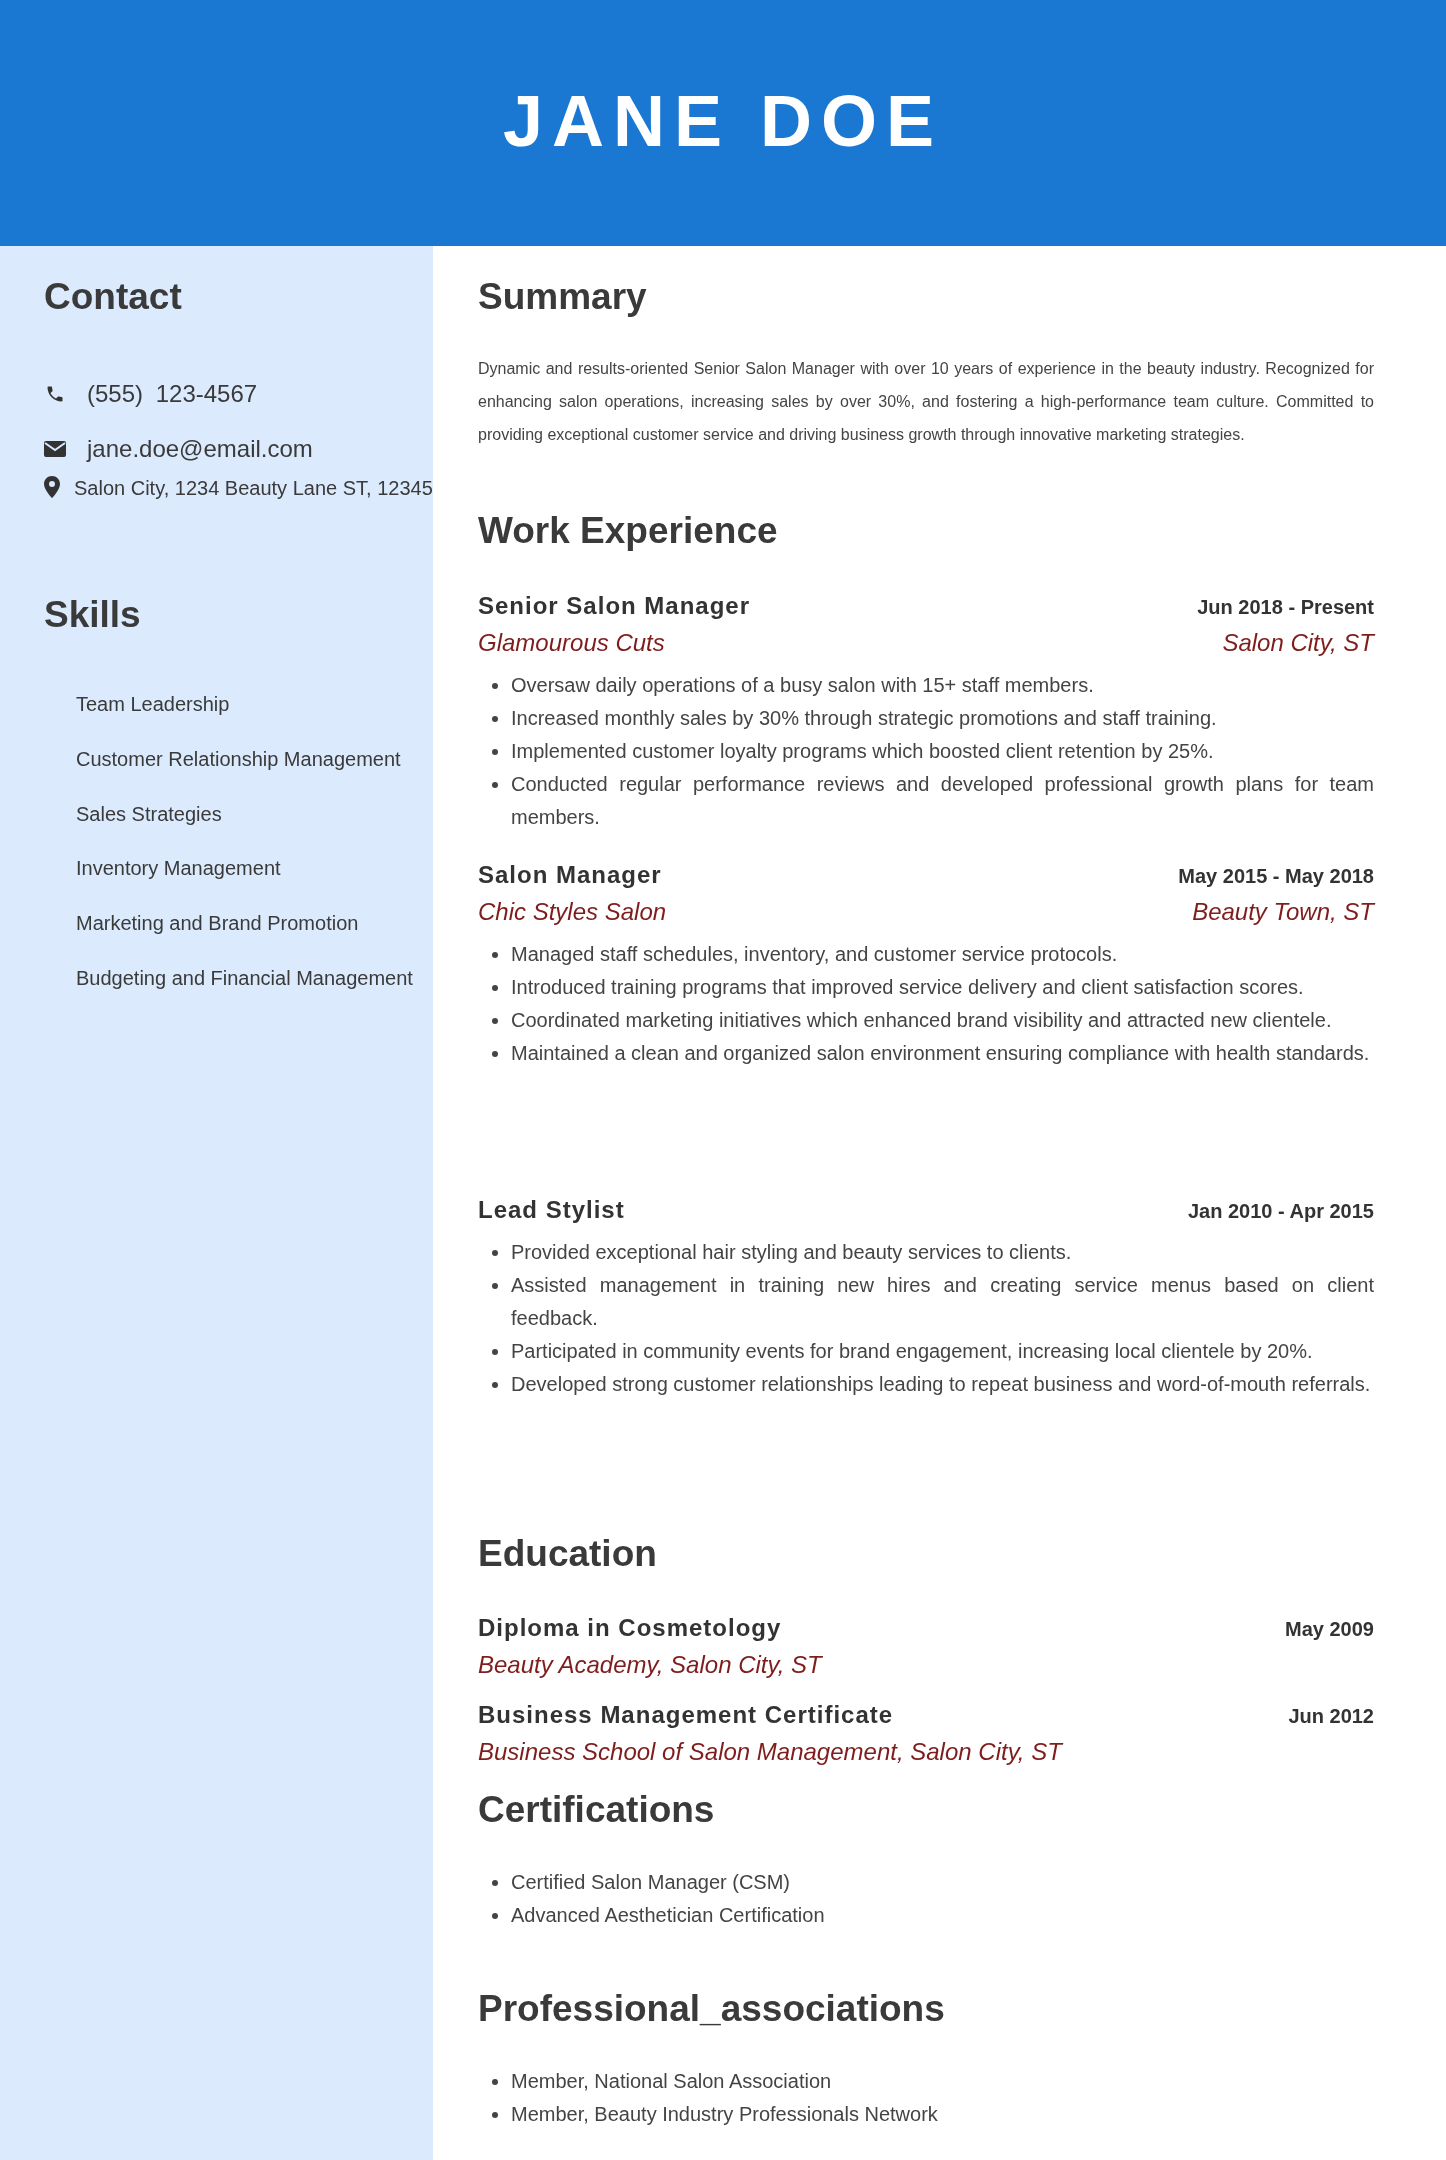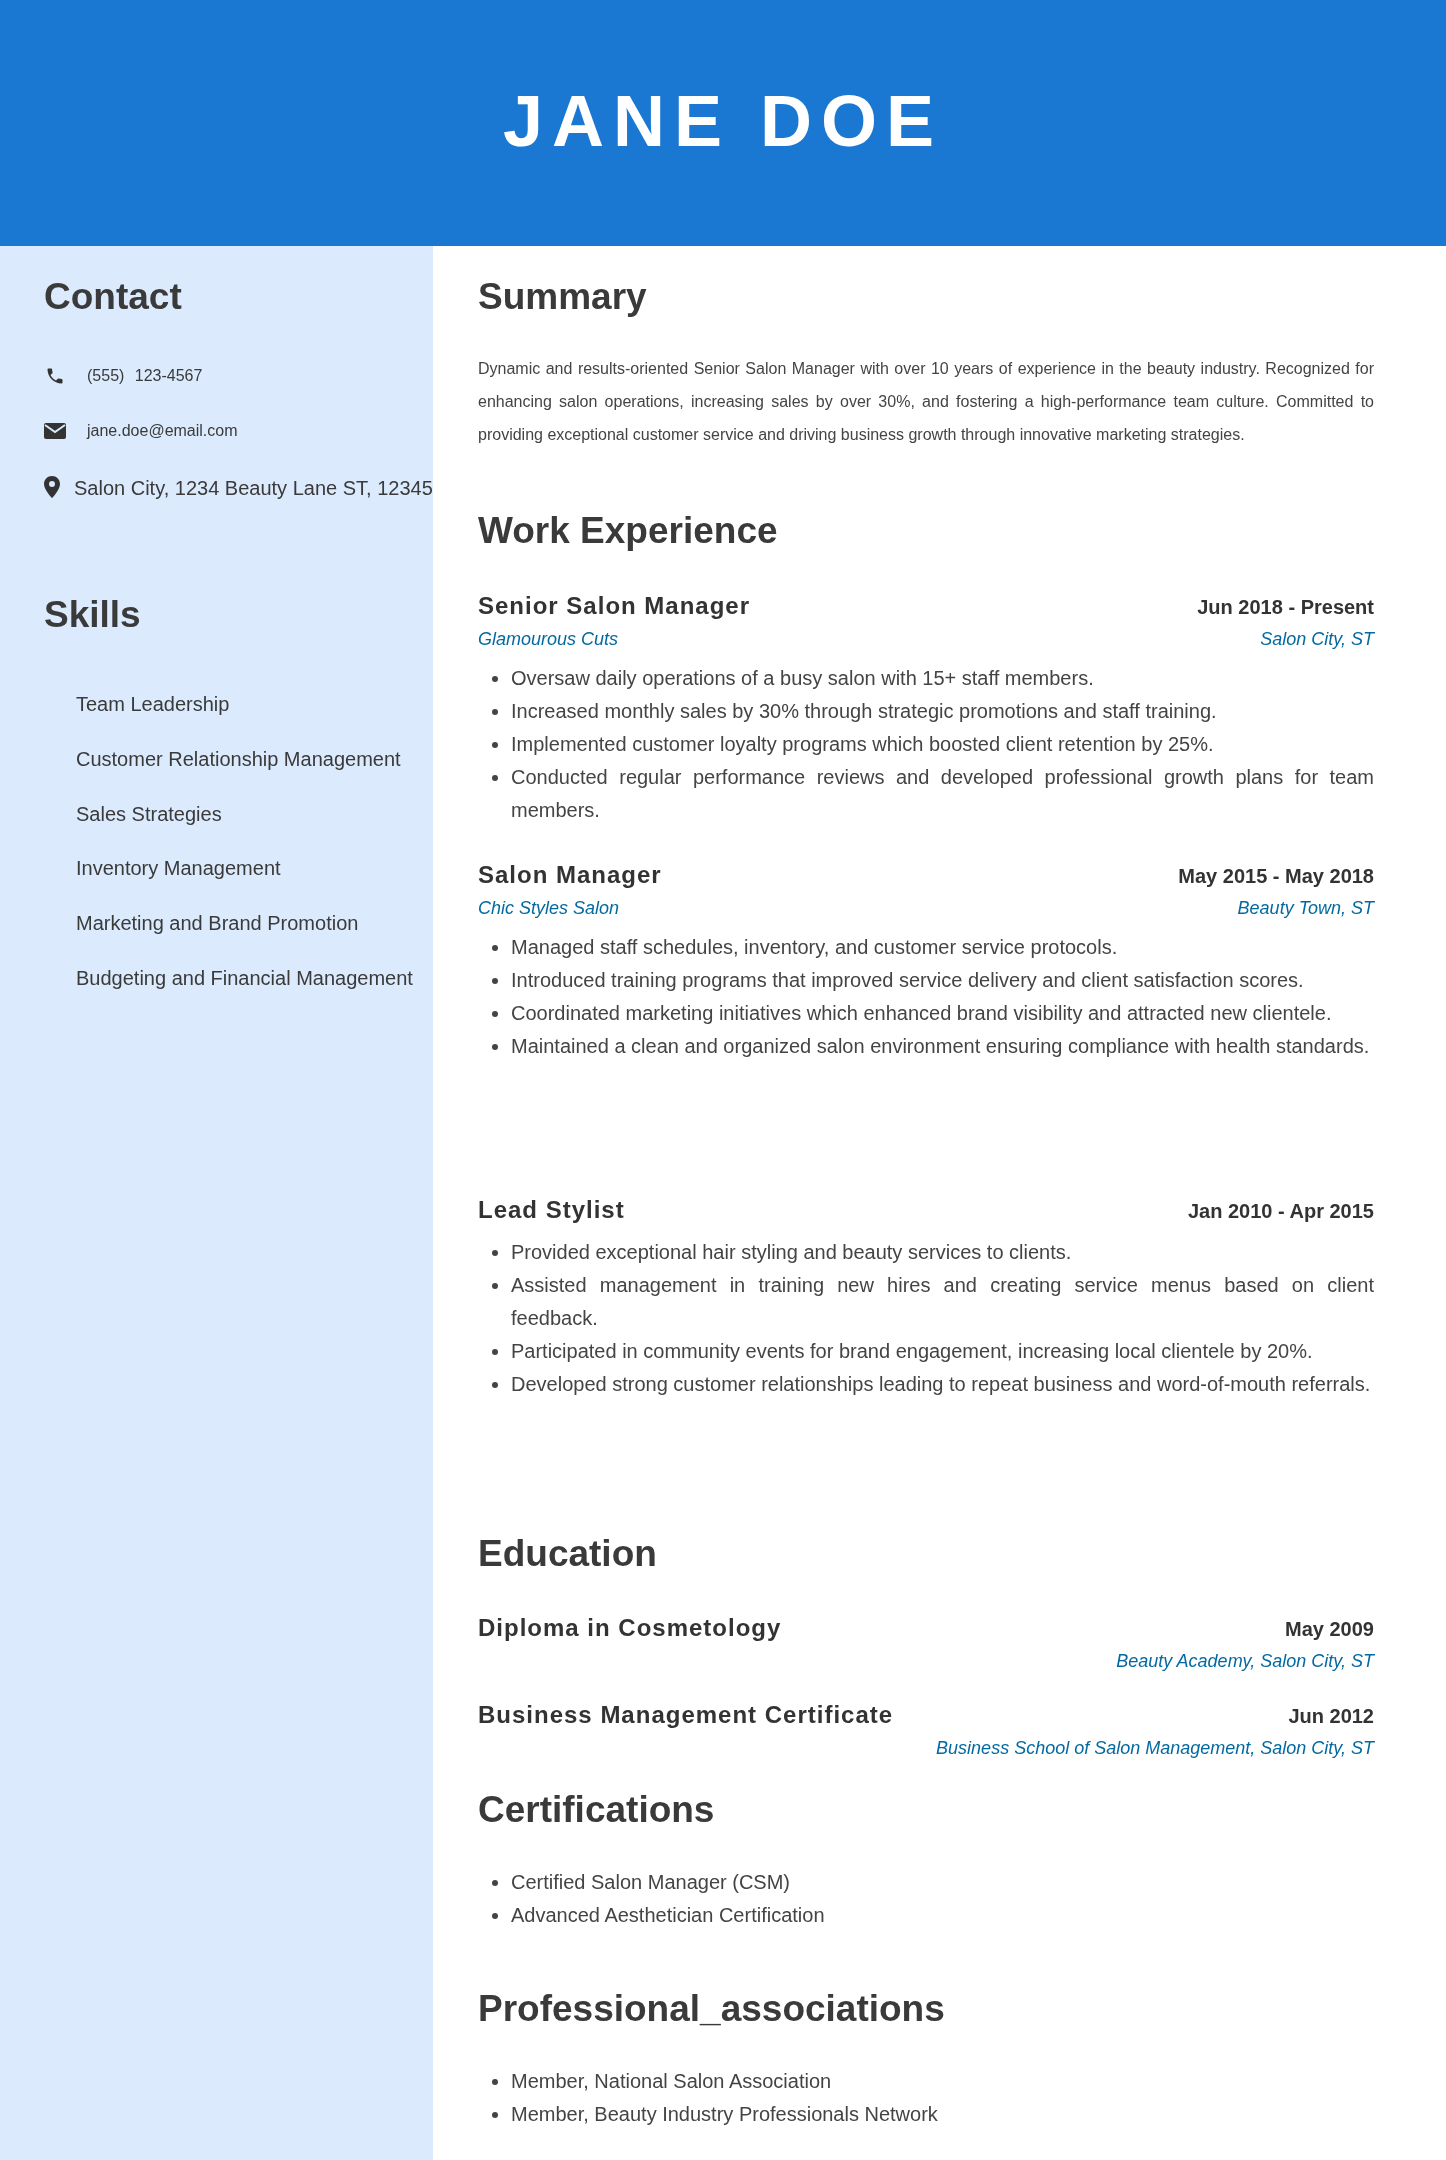--- a/index.html
+++ b/index.html
@@ -18,22 +18,22 @@
   }
   .sidebar {
     position: absolute; left: 0; top: 246px; width: 433px; height: 1914px;
     background: #dbeafd; box-sizing: border-box; padding: 0 0 0 44px;
   }
   .sidebar h2 {
     margin: 0; font-size: 37px; font-weight: 700; color: #3a3a3a;
   }
   .sb-contact-title { position: absolute; top: 30px; left: 44px; }
   .contact-row {
-    position: absolute; left: 44px; font-size: 16px; color: #3a3a3a;
-    display: flex; align-items: center;
+    position: absolute; left: 44px; font-size: 24px; color: #3a3a3a;
+    display: flex; align-items: center; margin-top: 15px;
   }
   .contact-row .ic { width: 22px; height: 22px; margin-right: 21px; display: inline-flex; align-items: center; justify-content: center; }
   .contact-row.phone { top: 119px; }
   .contact-row.email { top: 174px; }
   .contact-row.phone span.txt { word-spacing: 6px; }
   .address {
     position: absolute; left: 44px; top: 226px; width: 389px;
     font-size: 20px; line-height: 33px; color: #3a3a3a; text-align: justify;
   }
   .address .ic { display: inline-block; width: 16px; vertical-align: -3px; margin-right: 14px; }
@@ -44,21 +44,21 @@
   .main { position: absolute; left: 478px; top: 246px; width: 896px; }
   .main h2 { margin: 0; font-size: 37px; font-weight: 700; color: #3a3a3a; position: absolute; left: 0; }
   .summary-text {
     position: absolute; left: 0; top: 106px; width: 896px; margin: 0;
     font-size: 16px; line-height: 33px; text-align: justify; color: #444;
   }
   .job { position: absolute; left: 0; width: 896px; }
   .row { display: flex; justify-content: space-between; align-items: baseline; }
   .job-title { font-size: 24px; font-weight: 700; letter-spacing: 1px; color: #333; }
   .job-date { font-size: 20px; font-weight: 700; color: #333; }
-  .job-sub { font-size: 18px; font-style: italic; color: #0369a1; margin-top: 9px; text-align: right; }
+  .job-sub { font-size: 24px; font-style: italic; color: #7f1d1d; margin-top: 9px; }
   .bullets { margin: 12px 0 0 0; padding: 0 0 0 33px; font-size: 20px; line-height: 33px; color: #444; text-align: justify; }
   .bullets li { padding-left: 0; }
   .edu { position: absolute; left: 0; width: 896px; }
   .plain-list { position: absolute; left: 0; margin: 0; padding: 0 0 0 33px; font-size: 20px; line-height: 33px; color: #444; width: 863px; }
 </style>
 </head>
 <body>
 
 <div class="header">
   <h1>JANE DOE</h1>

